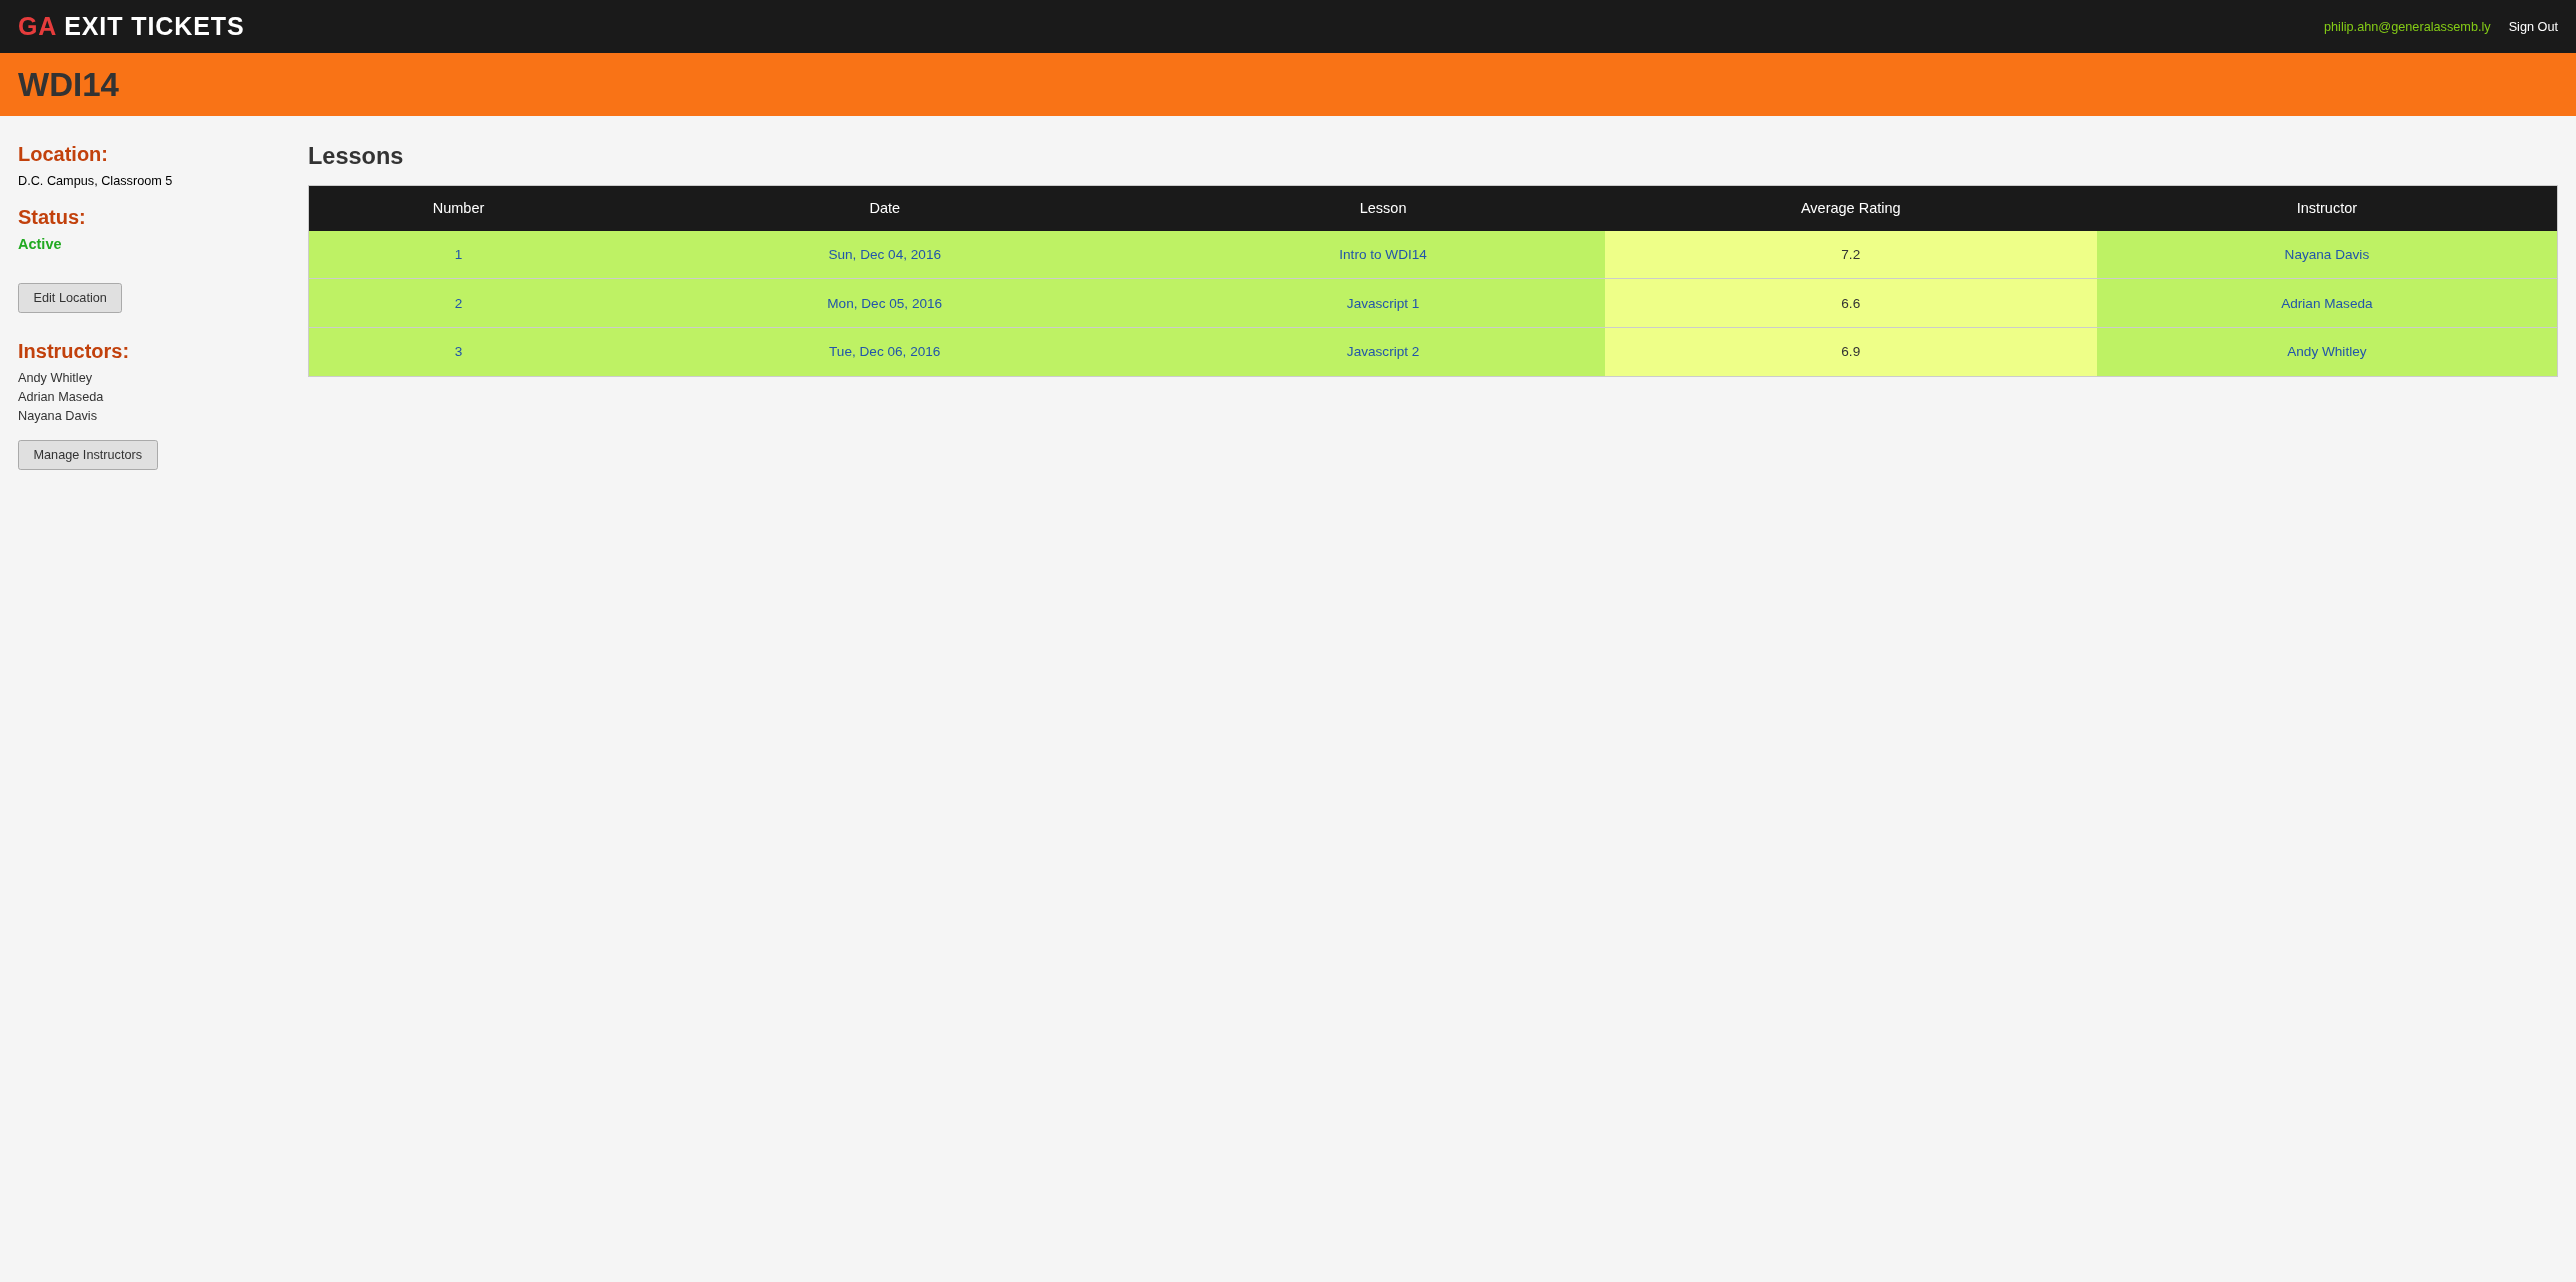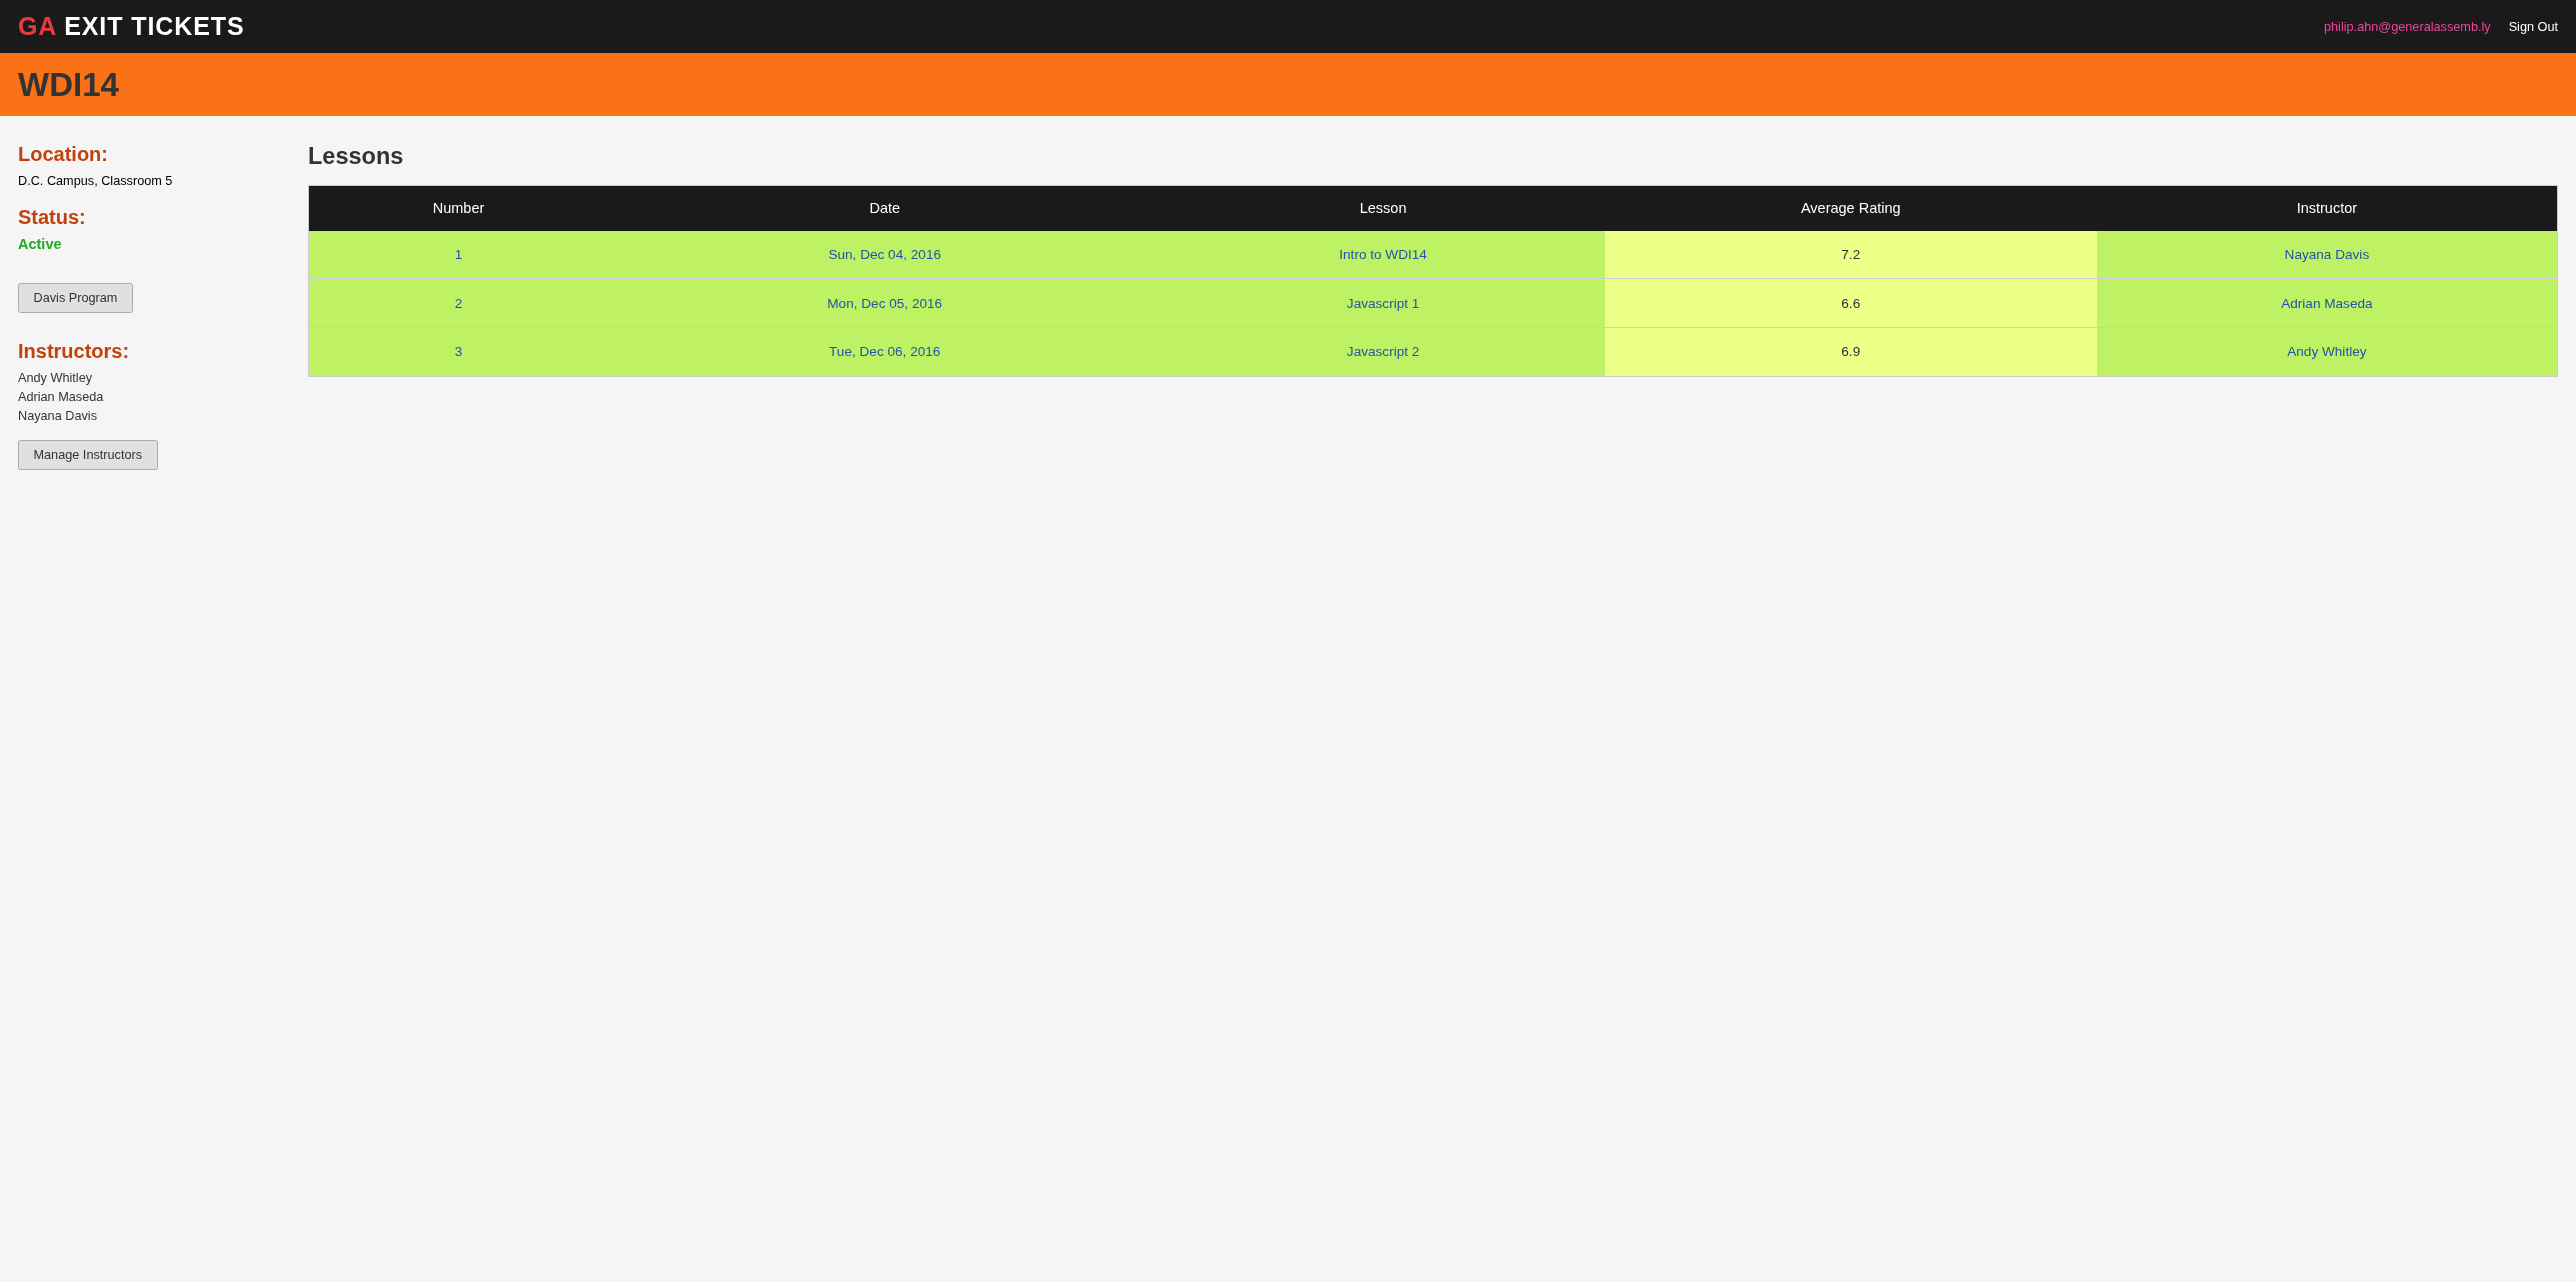--- a/index.html
+++ b/index.html
@@ -35,21 +35,21 @@
       color: #e63c3c;
     }
 
     #nav-right {
       display: flex;
       align-items: center;
       gap: 18px;
     }
 
     #user-email {
-      color: #ec4899;
+      color: #84cc16;
       font-size: 12.7px;
     }
 
     #sign-out-link {
       color: #ffffff;
       font-size: 12.7px;
       text-decoration: none;
       cursor: pointer;
     }
 
@@ -212,21 +212,21 @@
 <div id="main-content">
 
   <aside id="sidebar">
 
     <div class="sidebar-section-title">Location:</div>
     <div class="sidebar-value">D.C. Campus, Classroom 5</div>
 
     <div class="sidebar-section-title">Status:</div>
     <div class="status-active">Active</div>
 
-    <button class="sidebar-button">Davis Program</button>
+    <button class="sidebar-button">Edit Location</button>
 
     <div class="sidebar-section-title" style="margin-top:27px;">Instructors:</div>
 
     <div id="instructors-list">
 
     <div class="instructor-name">Andy Whitley</div>
         <div class="instructor-name">Adrian Maseda</div>
         <div class="instructor-name">Nayana Davis</div>
       </div>
 

